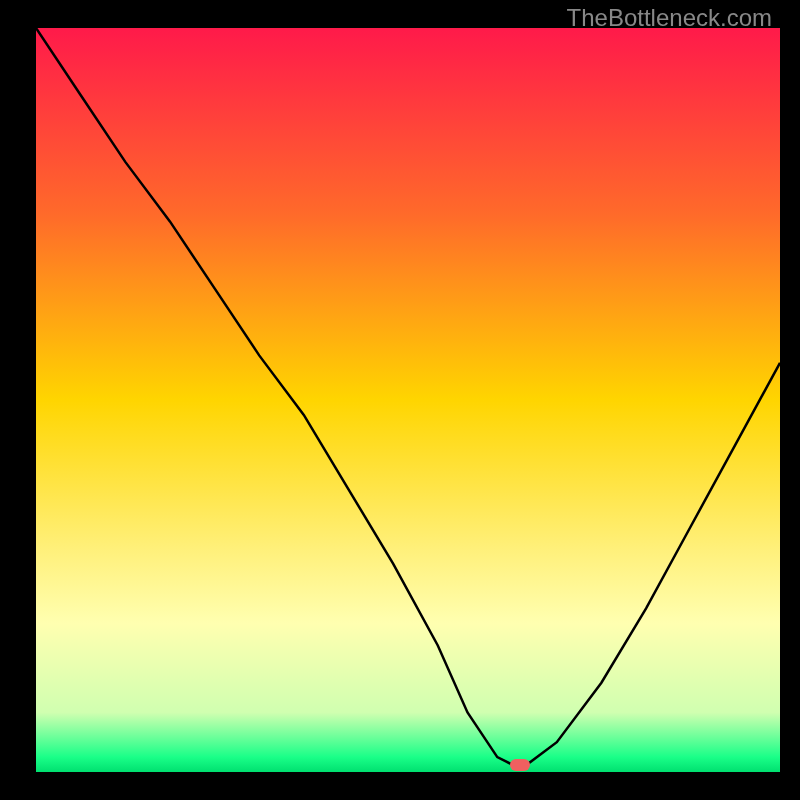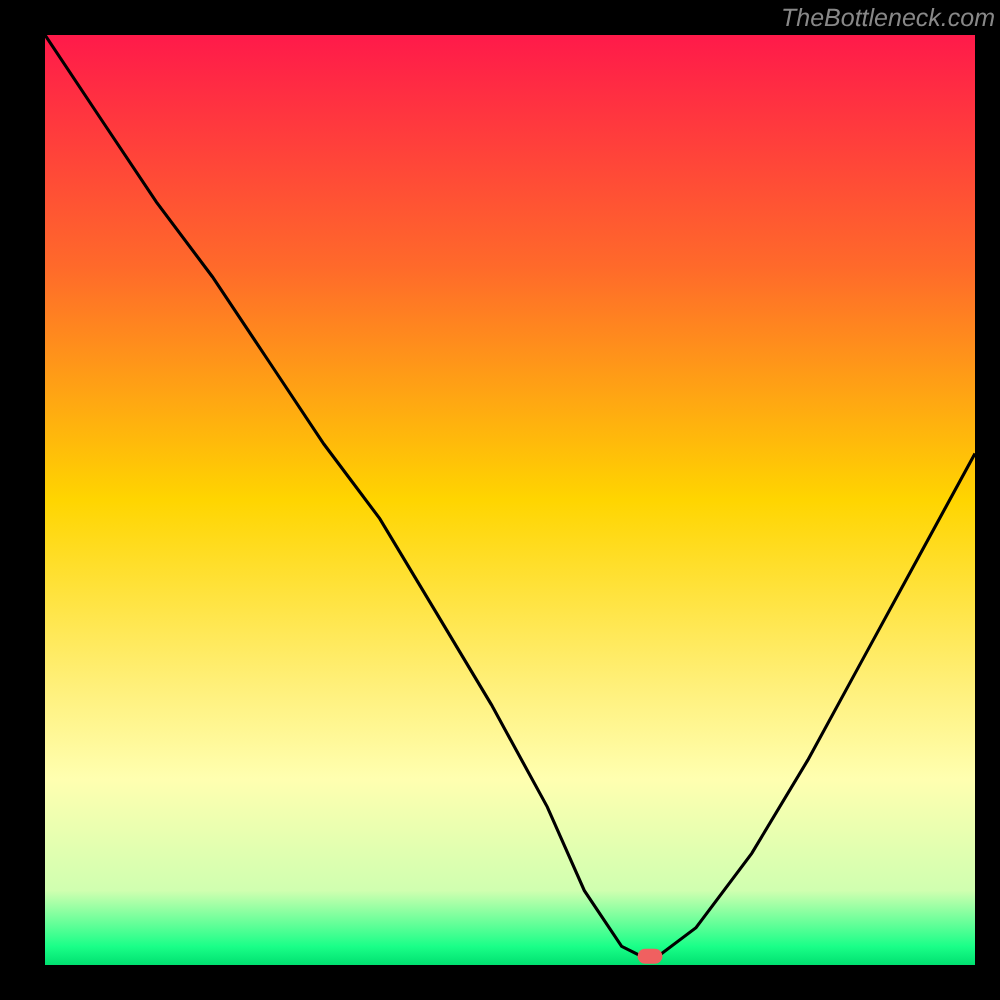--- a/index.html
+++ b/index.html
@@ -1,24 +1,23 @@
 <!DOCTYPE html>
 <html><head>
 <meta charset="utf-8">
 <style>
   * { margin: 0; padding: 0; box-sizing: border-box; }
   body { width: 800px; height: 800px; background: #000; position: relative; font-family: Arial, sans-serif; }
   .watermark {
     position: absolute;
     top: 4px;
-    right: 4px;
+    right: 28px;
     color: #888;
-    font-size: 20px;
+    font-size: 24px;
     z-index: 10;
-    font-style: italic;
   }
   .plot-area {
     position: absolute;
     left: 36px;
     top: 28px;
     width: 744px;
     height: 744px;
     overflow: hidden;
   }
   svg { display: block; }

